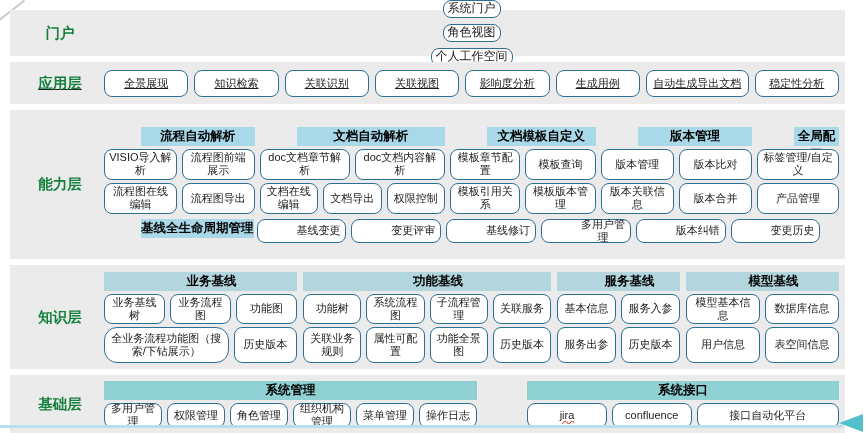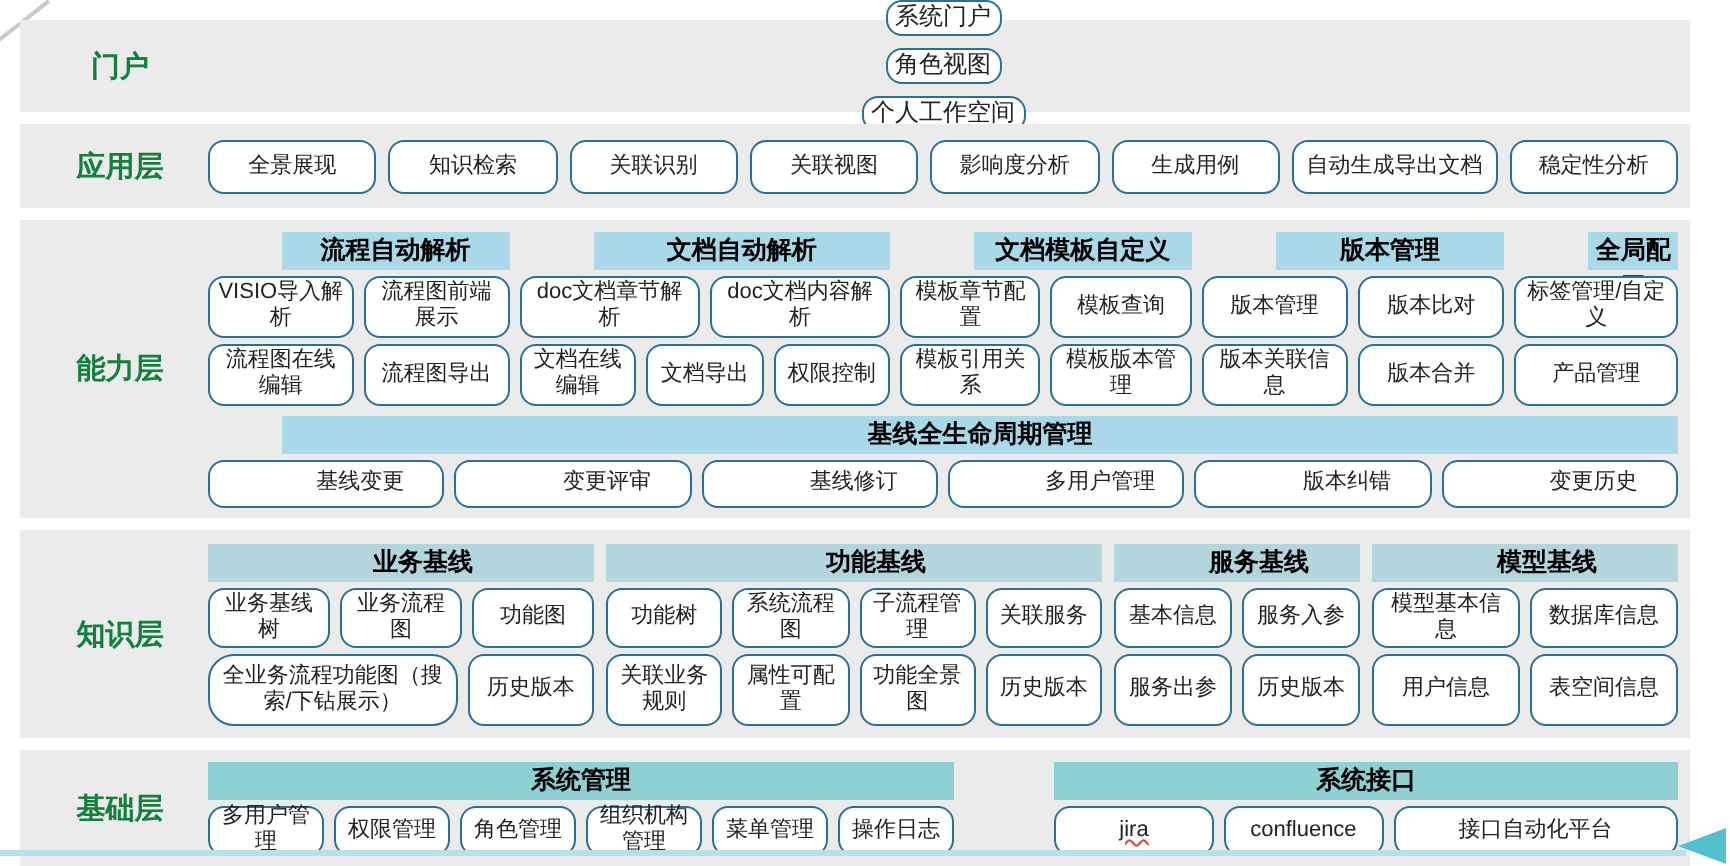--- a/index.html
+++ b/index.html
@@ -1,21 +1,21 @@
 <!DOCTYPE html>
 <html><head>
 <meta charset="utf-8">
 <style>
   * { box-sizing: border-box; margin: 0; padding: 0; }
   html,body { width:865px; height:433px; background:#fff; overflow:hidden;
     font-family:"Liberation Sans","DejaVu Sans",sans-serif; color:#1c1c1c; position:relative; }
 
   .row { background:#ebebeb; margin:0 20px 6px 10px; display:flex; padding:4px 6px; position:relative; z-index:1; }
   .row-portal { margin-top:10px; height:46px; }
-  .row-app    { height:42px; }
+  .row-app    { height:42px;text-decoration:underline; }
   .row-cap    { height:149px; }
   .row-kn     { height:104px; }
   .row-fd     { height:58px; }
 
   .label { width:88px; flex:0 0 88px; display:flex; align-items:center; justify-content:center;
     font-weight:bold; font-size:14.5px; color:#15803d; }
   .content { flex:1; display:flex; flex-direction:column; justify-content:center; min-width:0; }
 
   .btn { background:#fff; border:1.5px solid #2b7094; border-radius:8px;
     display:flex; align-items:center; justify-content:center; text-align:center;
@@ -31,21 +31,21 @@
   .portal-btns { gap:6px; align-items:center; }
   .portal-btns .btn { flex:1; height:30px; }
   .app-btns { flex-direction:row; gap:6px; align-items:center; }
   .app-btns .btn { flex:1; height:27px; }
   .app-btns .btn.wide { flex:1.25; }
 
   .cap-groups { display:flex; gap:5px; }
   .group { display:flex; flex-direction:column; gap:3px; min-width:0; }
   .cap-g0 { flex:151; } .cap-g1 { flex:186; } .cap-g2 { flex:146; } .cap-g3 { flex:152; } .cap-g4 { flex:82; }
   .cap-row { height:31px; } .cap-row .btn { flex:1; }
-  .baseline { margin-top:5px; display:flex; flex-direction:column; gap:3px; }
+  .baseline { margin-top:5px; display:flex; gap:3px; }
   .baseline-row { height:24px; } .baseline-row .btn { flex:1;padding-left:38px; }
 
   .kn-groups { display:flex; gap:6px; }
   .kn-g0 { flex:193; } .kn-g1 { flex:248; } .kn-g2 { flex:123; } .kn-g3 { flex:153; }
   .kn-r1 { height:30px; } .kn-r2 { height:36px; }
   .kn-groups .btn { flex:1; }
   .kn-groups .btn.wide2 { flex:2.15;border-radius:13px; }
 
   .fd-groups { display:flex; gap:0; }
   .fd-g0 { flex:372; } .fd-spacer { flex:50; } .fd-g1 { flex:311; }

